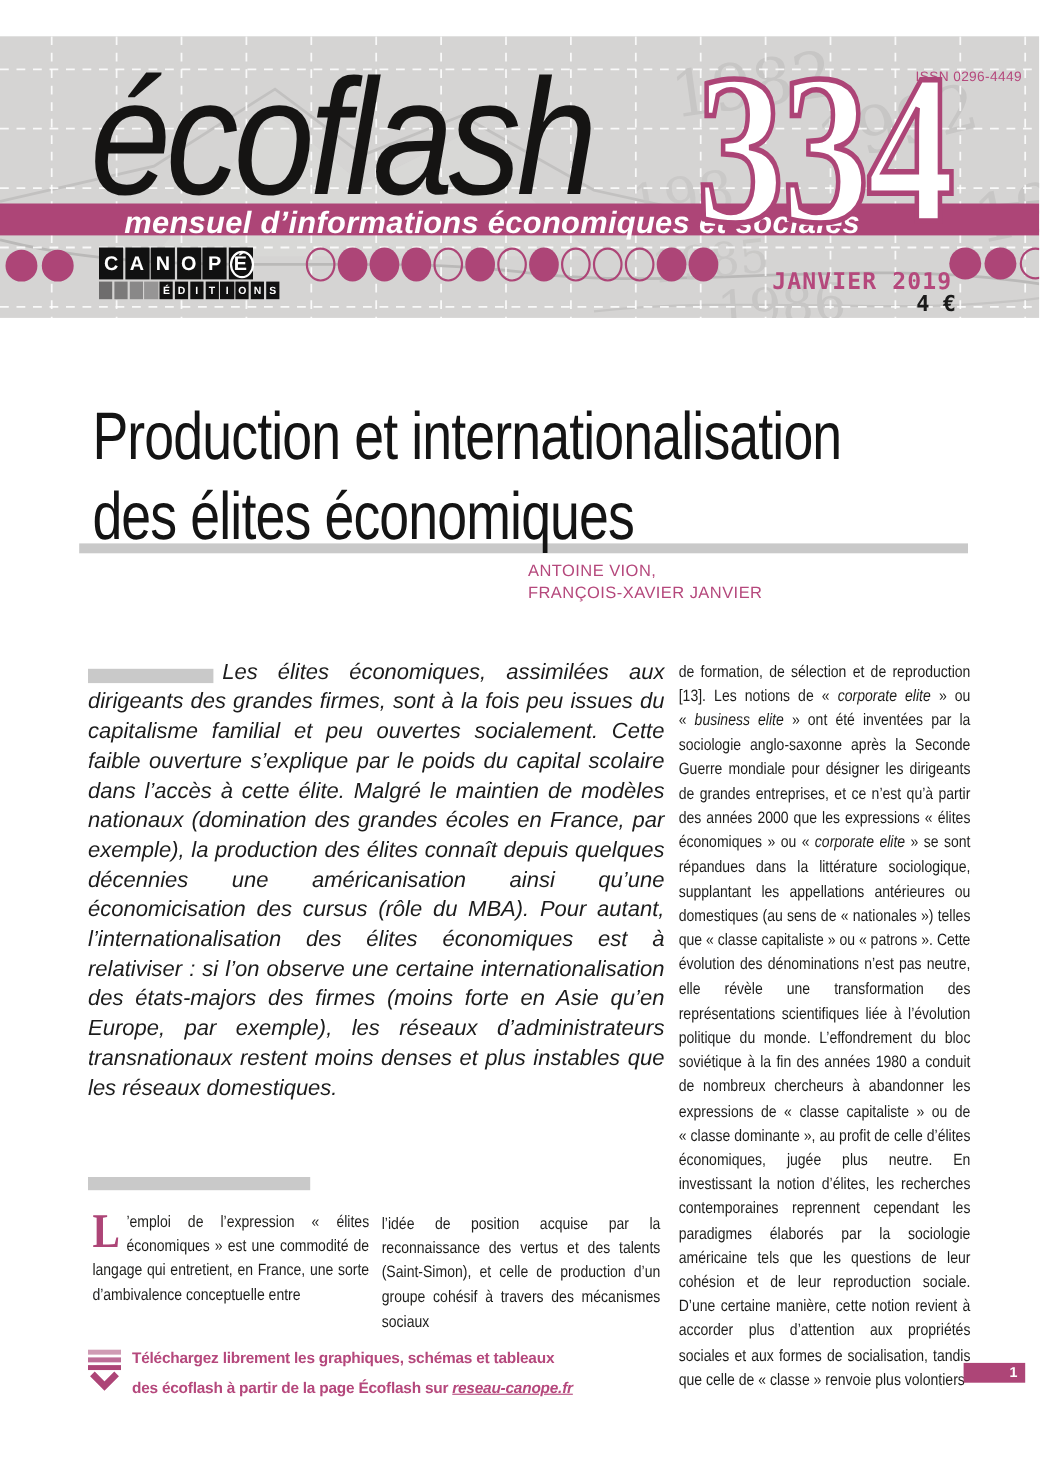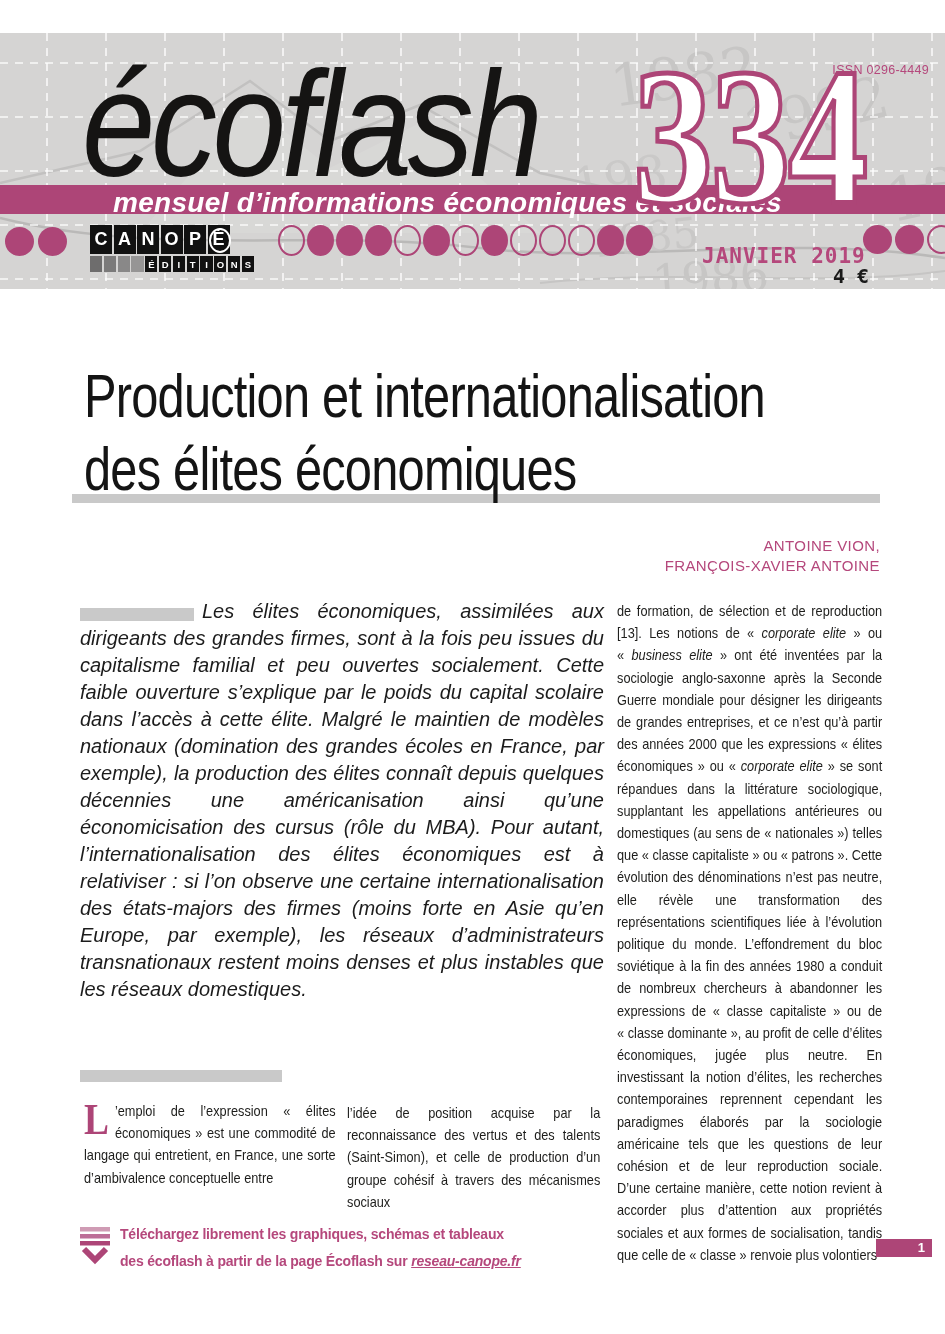--- a/index.html
+++ b/index.html
@@ -48,21 +48,21 @@
   .c-outline{border:2.5px solid var(--accent,#ad4577);}
   .date{position:absolute;left:702px;top:198px;z-index:3;font-family:"DejaVu Sans Mono",monospace;
         font-weight:700;font-size:21px;letter-spacing:1px;color:#b5487c;white-space:nowrap;margin-top:13px;}
   .price{position:absolute;left:833px;top:231px;z-index:3;font-family:"DejaVu Sans Mono",monospace;
         font-weight:700;font-size:20px;color:#1a1a1a;}
 
   
   .title{position:absolute;left:84px;top:360px;z-index:1;font-size:61px;font-weight:400;color:#141414;
         line-height:73px;letter-spacing:-1px;transform:scaleX(.8);transform-origin:left top;white-space:nowrap;}
   .title-bar{position:absolute;left:72px;top:494px;width:808px;height:9px;background:#c9c9c9;z-index:0;}
-  .authors{position:absolute;left:480px;top:536px;width:400px;text-align:right;color:#b5487c;
+  .authors{position:absolute;left:480px;top:510px;width:400px;color:#b5487c;
         font-size:15px;line-height:20px;letter-spacing:.4px;}
 
   
   .abstract{position:absolute;left:80px;top:598px;width:524px;z-index:1;font-size:20px;font-style:italic;
         line-height:27px;text-align:justify;color:#1c1c1c;text-indent:122px;}
   .lead-bar{position:absolute;left:80px;top:608px;width:114px;height:13px;background:#c9c9c9;z-index:0;}
   .end-bar{position:absolute;left:80px;top:1070px;width:202px;height:12px;background:#c9c9c9;z-index:0;}
 
   
   .bodycol{font-size:15px;line-height:22.2px;text-align:justify;color:#1d1d1b;
@@ -190,21 +190,21 @@
     <div class="price">4 €</div>
   </div>
 
   <div class="title-bar"></div>
   <div class="title">
     <div>Production et internationalisation</div>
     <div>des élites économiques</div>
   </div>
   <div class="authors">
     <div>ANTOINE VION,</div>
-    <div>FRANÇOIS-XAVIER ANTOINE</div>
+    <div>FRANÇOIS-XAVIER JANVIER</div>
   </div>
 
   <div class="lead-bar"></div>
   <div class="end-bar"></div>
   <div class="abstract">Les élites économiques, assimilées aux dirigeants des grandes firmes, sont à la fois peu issues du capitalisme familial et peu ouvertes socialement. Cette faible ouverture s’explique par le poids du capital scolaire dans l’accès à cette élite. Malgré le maintien de modèles nationaux (domination des grandes écoles en France, par exemple), la production des élites connaît depuis quelques décennies une américanisation ainsi qu’une économicisation des cursus (rôle du MBA). Pour autant, l’internationalisation des élites économiques est à relativiser&nbsp;: si l’on observe une certaine internationalisation des états-majors des firmes (moins forte en Asie qu’en Europe, par exemple), les réseaux d’administrateurs transnationaux restent moins denses et plus instables que les réseaux domestiques.</div>
 
   <div class="bodycol col-right">
     <span id="col-right-text"><span>de formation, de sélection et de reproduction [13]. Les notions de «&nbsp;</span><em>corporate elite</em><span>&nbsp;» ou «&nbsp;</span><em>business elite</em><span>&nbsp;» ont été inventées par la sociologie anglo-saxonne après la Seconde Guerre mondiale pour désigner les dirigeants de grandes entreprises, et ce n’est qu’à partir des années 2000 que les expressions «&nbsp;élites économiques&nbsp;» ou «&nbsp;</span><em>corporate elite</em><span>&nbsp;» se sont répandues dans la littérature sociologique, supplantant les appellations antérieures ou domestiques (au sens de «&nbsp;nationales&nbsp;») telles que «&nbsp;classe capitaliste&nbsp;» ou «&nbsp;patrons&nbsp;». Cette évolution des dénominations n’est pas neutre, elle révèle une transformation des représentations scientifiques liée à l’évolution politique du monde. L’effondrement du bloc soviétique à la fin des années 1980 a conduit de nombreux chercheurs à abandonner les expressions de «&nbsp;classe capitaliste&nbsp;» ou de «&nbsp;classe dominante&nbsp;», au profit de celle d’élites économiques, jugée plus neutre. En investissant la notion d’élites, les recherches contemporaines reprennent cependant les paradigmes élaborés par la sociologie américaine tels que les questions de leur cohésion et de leur reproduction sociale. D’une certaine manière, cette notion revient à accorder plus d’attention aux propriétés sociales et aux formes de socialisation, tandis que celle de «&nbsp;classe&nbsp;» renvoie plus volontiers</span></span>
   </div>
 

